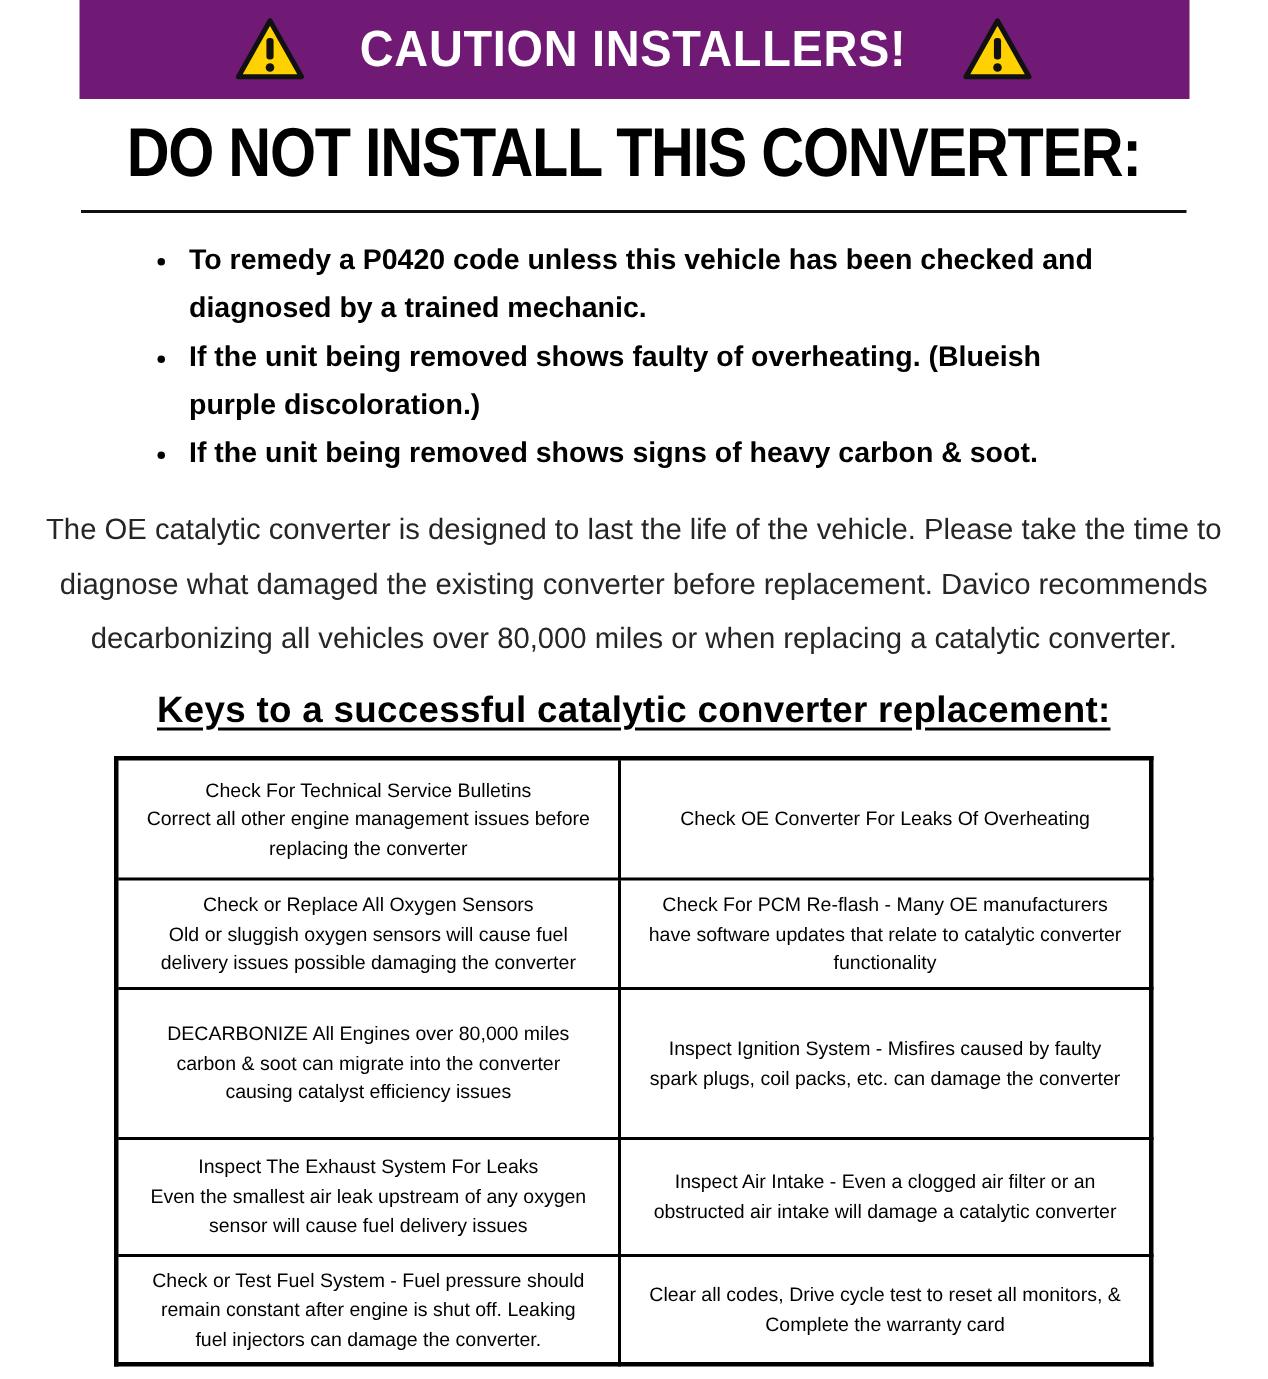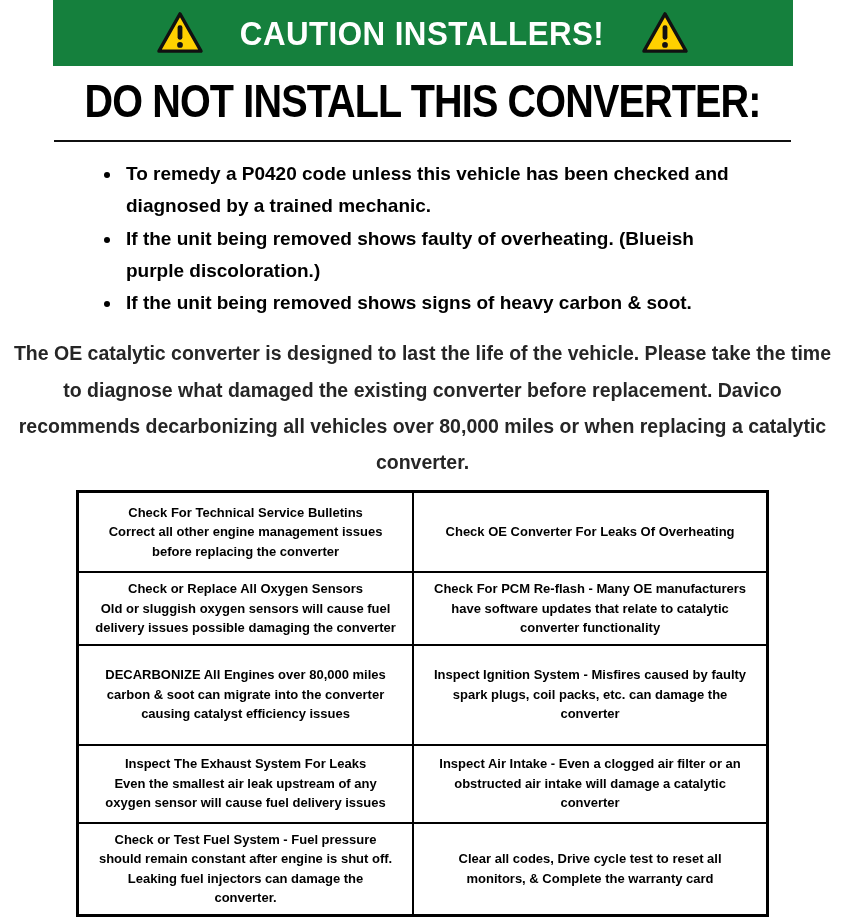--- a/index.html
+++ b/index.html
@@ -14,21 +14,21 @@
     height: 919px;
     margin: 0 auto;
     background: #ffffff;
     overflow: hidden;
   }
   
   .banner {
     width: 740px;
     height: 66px;
     margin: 0 auto;
-    background: #15803d;
+    background: #701a75;
     display: flex;
     align-items: center;
     justify-content: center;
     gap: 20px;
   }
   .banner-title {
     color: #ffffff;
     font-weight: bold;
     font-size: 34px;
     letter-spacing: 0.5px;
@@ -65,21 +65,21 @@
   }
   .warning-list li { padding-left: 4px; }
   
   .intro-paragraph {
     width: 833px;
     margin: 16px auto 10px auto;
     text-align: center;
     font-size: 19.5px;
     line-height: 1.85;
     color: #262626;
-    font-weight: bold;
+    font-weight: normal;
   }
   
   .keys-subheading {
     margin: 16px 0 16px 0;
     text-align: center;
     font-size: 24.5px;
     font-weight: bold;
     text-decoration: underline;
     text-underline-offset: 4px;
     letter-spacing: 0.2px;
@@ -87,21 +87,21 @@
   
   .keys-table {
     width: 693px;
     margin: 0 auto;
     border-collapse: collapse;
     border: 3px solid #000000;
     table-layout: fixed;
   }
   .keys-table td {
     border: 2px solid #000000;
-    font-weight: bold;
+    font-weight: normal;
     font-size: 13px;
     line-height: 1.5;
     text-align: center;
     vertical-align: middle;
     padding: 6px 16px;
     white-space: pre-line;
   }
   .keys-table td.col-left  { width: 48.5%; }
   .keys-table td.col-right { width: 51.5%; }
   .keys-table tr:nth-child(1) { height: 81px; }
@@ -139,20 +139,21 @@
   <hr class="divider">
 
   <ul class="warning-list">
     <li>To remedy a P0420 code unless this vehicle has been checked and diagnosed by a trained mechanic.</li>
     <li>If the unit being removed shows faulty of overheating. (Blueish purple discoloration.)</li>
     <li>If the unit being removed shows signs of heavy carbon &amp; soot.</li>
   </ul>
 
   <p class="intro-paragraph">The OE catalytic converter is designed to last the life of the vehicle. Please take the time to diagnose what damaged the existing converter before replacement. Davico recommends decarbonizing all vehicles over 80,000 miles or when replacing a catalytic converter.</p>
 
+  <h2 class="keys-subheading">Keys to a successful catalytic converter replacement:</h2>
 
   <table class="keys-table">
     <tbody>
       <tr>
         <td class="col-left">Check For Technical Service Bulletins
 Correct all other engine management issues before replacing the converter</td>
         <td class="col-right">Check OE Converter For Leaks Of Overheating</td>
       </tr>
       <tr>
         <td class="col-left">Check or Replace All Oxygen Sensors

